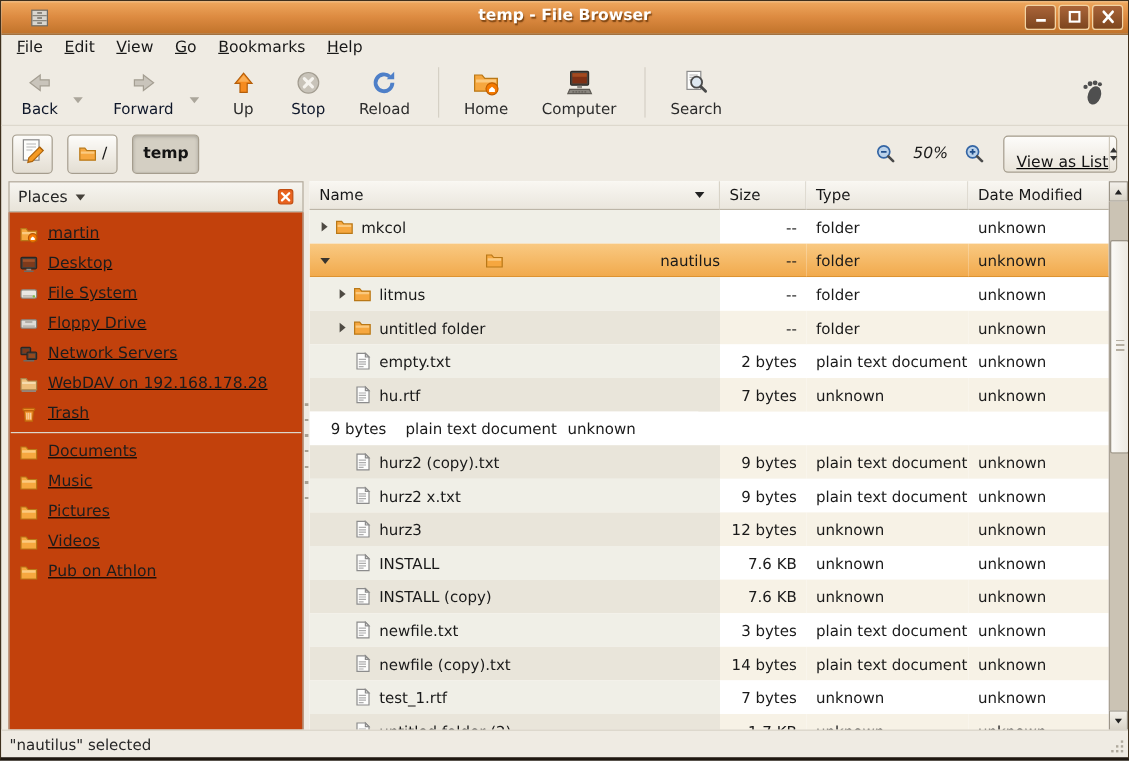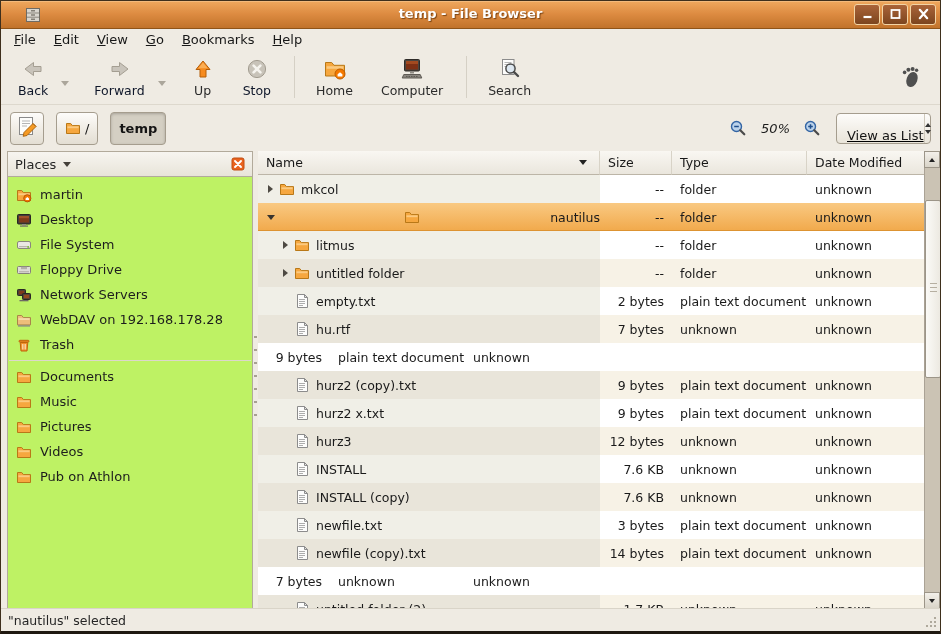--- a/index.html
+++ b/index.html
@@ -63,21 +63,21 @@
 
   
   .sidebar { position:absolute; left:6px; top:150px; width:246px; height:458px; }
   .sidebar-header { height:26px; border:1px solid #B2AA9B;
     background:linear-gradient(#F7F5F0,#E8E4D9); display:flex; align-items:center;
     padding:0 7px; font-size:13px; color:#262626; }
   .places-caret { width:0; height:0; border-left:4px solid transparent; border-right:4px solid transparent;
     border-top:5px solid #45413A; margin-left:7px; }
   .sb-close { margin-left:auto; width:14px; height:14px; display:block; }
   .sidebar-list { position:absolute; top:26px; left:0; right:0; bottom:0;
-    background:#bef264; border:1px solid #B2AA9B; border-top:none; padding-top:5px; overflow:hidden; }
+    background:#c2410c; border:1px solid #B2AA9B; border-top:none; padding-top:5px; overflow:hidden;text-decoration:underline; }
   .sb-item { height:25px; display:flex; align-items:center; gap:8px; padding-left:8px;
     font-size:13px; color:#1d1d1d; white-space:nowrap; }
   .sb-item .ic16 { width:16px; height:16px; flex:0 0 16px; }
   .sb-sep { height:1px; background:#DCD7CC; margin:3px 1px; }
 
   
   .splitter { position:absolute; left:252px; top:150px; width:5px; height:458px; }
   .splitter-grip { position:absolute; left:1px; top:185px; width:3px; height:86px;
     background:repeating-linear-gradient(#A7A093 0 2px, transparent 2px 13px); }
 
@@ -199,20 +199,29 @@
   </div>
       <div class="tool-group">
     <div class="tool-btn disabled">
       <span class="t-icon"><svg width="24" height="24" viewBox="0 0 24 24">
               <circle cx="12" cy="12" r="8.6" fill="#C8C3B9" stroke="#A29C90"></circle>
               <path d="M8.6 8.6l6.8 6.8M15.4 8.6l-6.8 6.8" stroke="#F5F3EE" stroke-width="2.6" stroke-linecap="round"></path>
             </svg></span>
       <span class="lbl">Stop</span>
     </div>
   </div>
+      <div class="tool-group">
+    <div class="tool-btn">
+      <span class="t-icon"><svg width="24" height="24" viewBox="0 0 24 24">
+              <path d="M19 12a7 7 0 1 1-2.2-5.1" fill="none" stroke="#4E7FC8" stroke-width="3.2"></path>
+              <path d="M20.5 2.8v6.2h-6.2z" fill="#4E7FC8"></path>
+            </svg></span>
+      <span class="lbl">Reload</span>
+    </div>
+  </div>
       <div class="tb-sep"></div>
       <div class="tool-group">
     <div class="tool-btn">
       <span class="t-icon"><svg width="24" height="24" viewBox="0 0 24 24">
               <path d="M2.5 5.5h6.2l2.3 2.8h10.5V19h-19z" fill="#F6A73F" stroke="#B97817"></path>
               <path d="M3.6 9.2h16.8v2.6H3.6z" fill="#FBCA80"></path>
               <circle cx="17" cy="17" r="5" fill="#F57900" stroke="#C05F00"></circle>
               <path d="M14.6 17.3l2.4-2.1 2.4 2.1v2.3h-4.8z" fill="#fff"></path>
             </svg></span>
       <span class="lbl">Home</span>
@@ -601,20 +610,29 @@
                 <path d="M10.5 1.5v3h3z" fill="#E6E6E4" stroke="#8C8C8C"></path>
                 <path d="M5 6.5h6M5 8.5h6M5 10.5h6M5 12.5h4" stroke="#ADADAD"></path>
               </svg></span>
       <span class="nm">newfile (copy).txt</span>
     </div>
     <div class="cell c-size c-rest">14 bytes</div>
     <div class="cell c-type c-rest">plain text document</div>
     <div class="cell c-date c-rest">unknown</div>
   </div>
         <div class="row even">
+    <div class="cell c-name" style="padding-left: 21px;">
+      <span class="exp"></span>
+      <span class="f-icon"><svg width="16" height="16" viewBox="0 0 16 16">
+                <path d="M3.5 1.5h7l3 3v10h-10z" fill="#FDFDFC" stroke="#8C8C8C"></path>
+                <path d="M10.5 1.5v3h3z" fill="#E6E6E4" stroke="#8C8C8C"></path>
+                <path d="M5 6.5h6M5 8.5h6M5 10.5h6M5 12.5h4" stroke="#ADADAD"></path>
+              </svg></span>
+      <span class="nm">test_1.rtf</span>
+    </div>
     <div class="cell c-size c-rest">7 bytes</div>
     <div class="cell c-type c-rest">unknown</div>
     <div class="cell c-date c-rest">unknown</div>
   </div>
         <div class="row odd">
     <div class="cell c-name" style="padding-left: 21px;">
       <span class="exp"></span>
       <span class="f-icon"><svg width="16" height="16" viewBox="0 0 16 16">
                 <path d="M3.5 1.5h7l3 3v10h-10z" fill="#FDFDFC" stroke="#8C8C8C"></path>
                 <path d="M10.5 1.5v3h3z" fill="#E6E6E4" stroke="#8C8C8C"></path>

